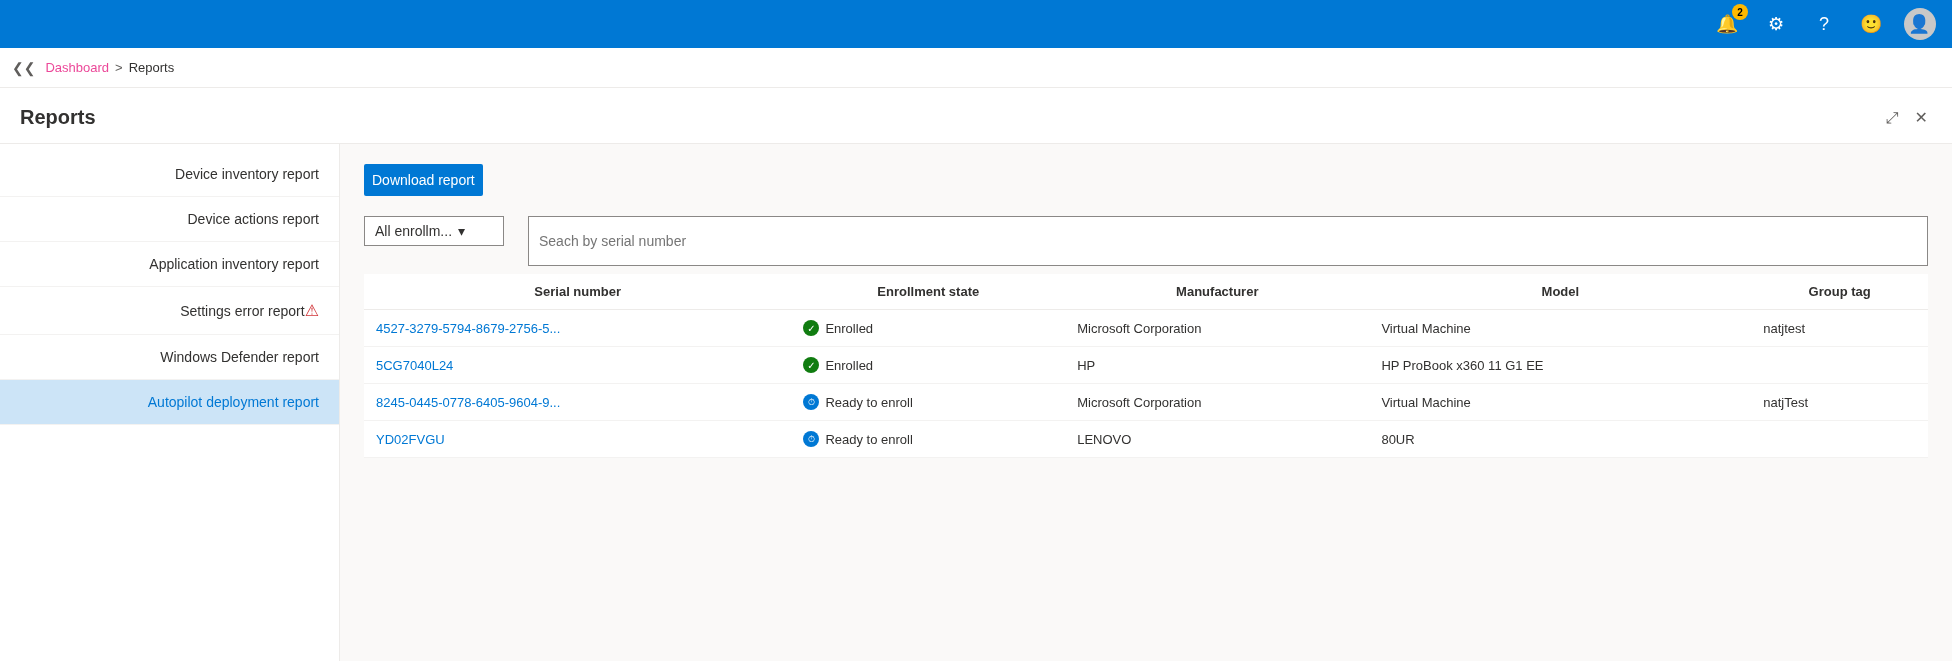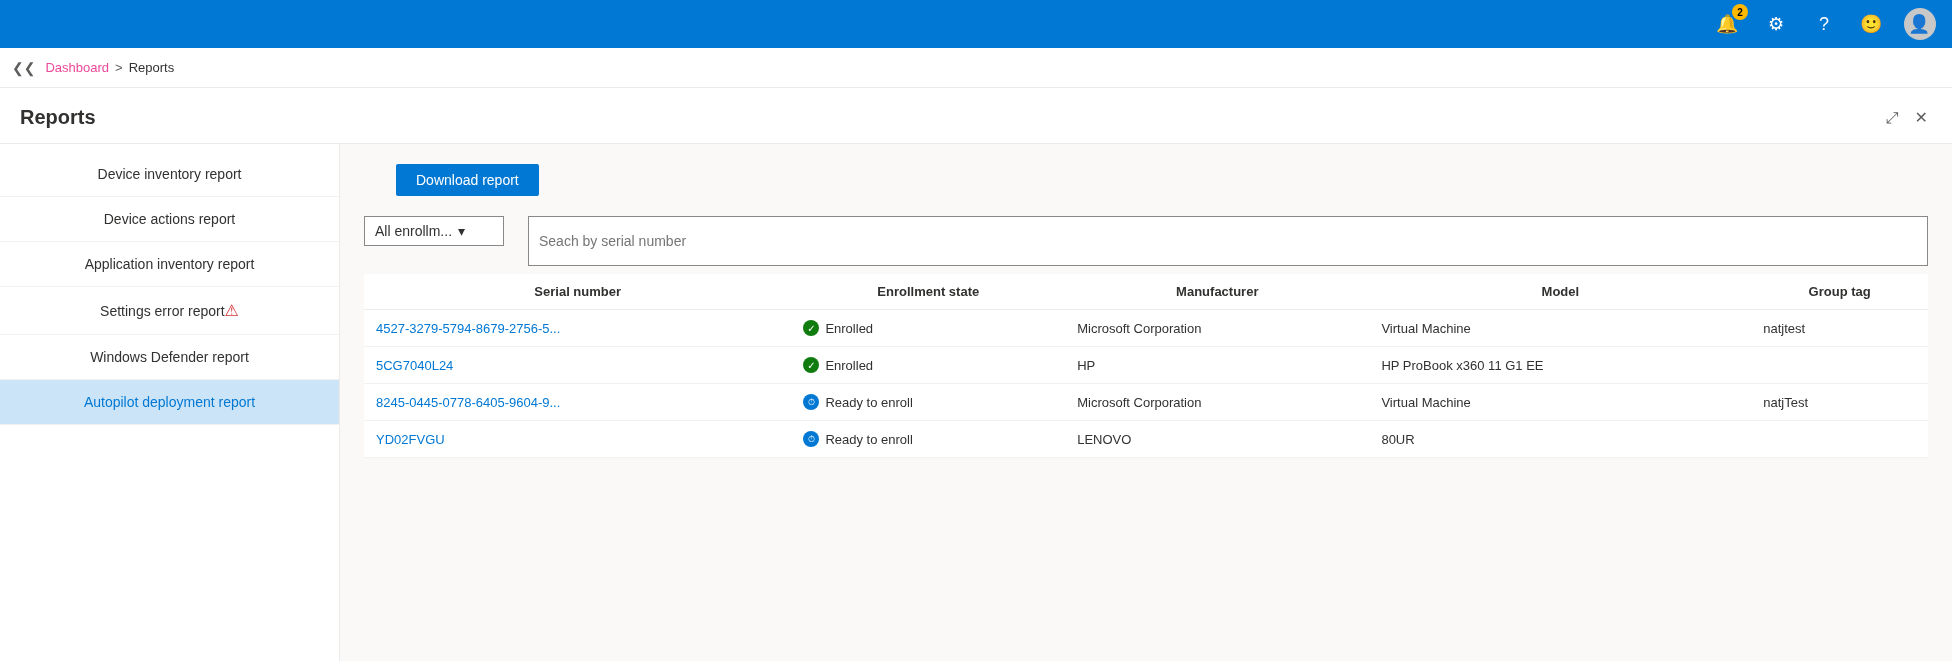--- a/index.html
+++ b/index.html
@@ -128,21 +128,21 @@
       width: 340px;
       min-width: 340px;
       border-right: 1px solid #edebe9;
       padding: 8px 0;
     }
     .sidebar-item {
       padding: 14px 20px;
       cursor: pointer;
       display: flex;
       align-items: center;
-      justify-content: center;
+      justify-content: flex-end;
       border-bottom: 1px solid #f3f2f1;
       font-size: 14px;
       color: #323130;
     }
     .sidebar-item.active {
       background: #cce4f7;
       color: #0078d4;
     }
     .sidebar-item .error-icon {
       color: #d13438;
@@ -153,27 +153,26 @@
     .report-content {
       flex: 1;
       padding: 20px 24px;
       background: #faf9f8;
     }
 
     .download-btn {
       background: #0078d4;
       color: white;
       border: none;
-      padding: 8px 20px;
+      padding: 8px 8px;
       font-size: 14px;
       cursor: pointer;
       border-radius: 2px;
       margin-bottom: 20px;
       font-family: 'Segoe UI', Arial, sans-serif;
-      margin-left: 32px;
     }
 
     
     .filter-row {
       display: flex;
       align-items: flex-start;
       gap: 24px;
       margin-bottom: 8px;
     }
     .dropdown-select {

